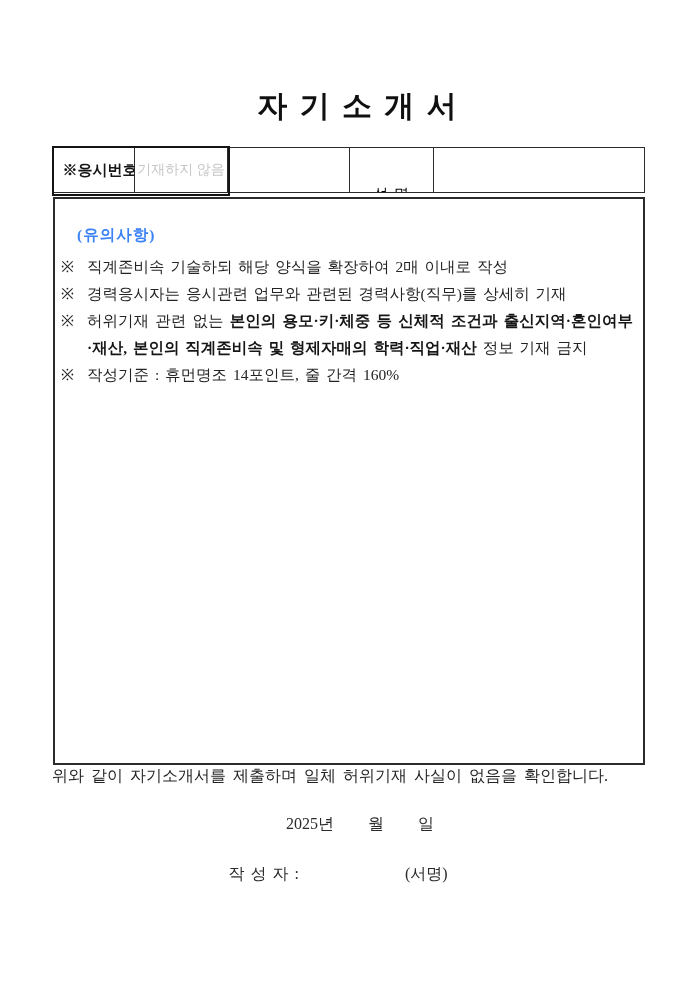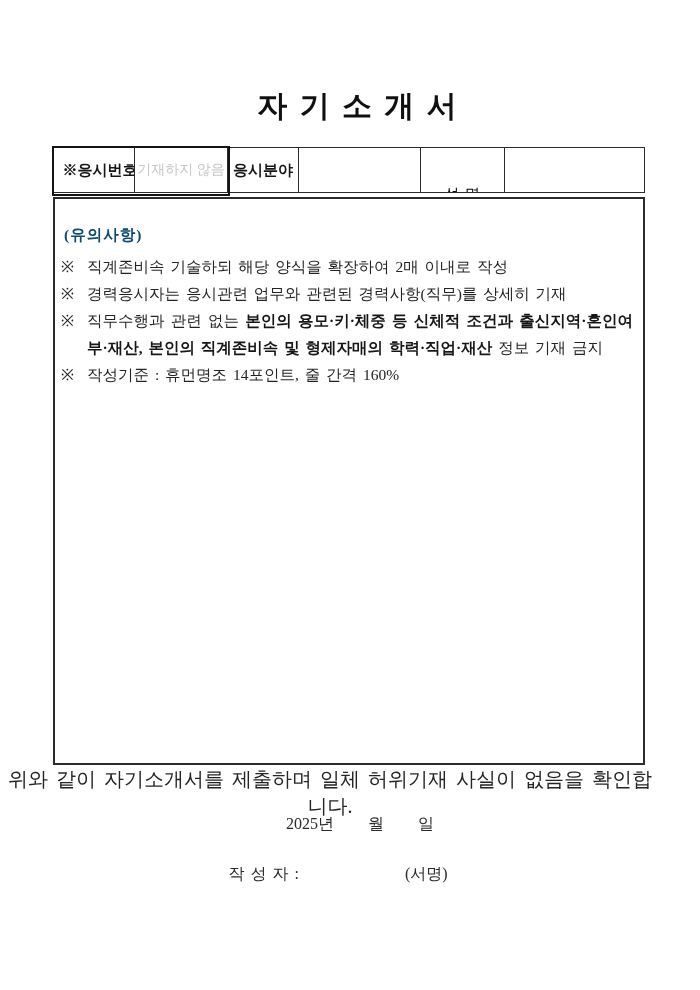--- a/index.html
+++ b/index.html
@@ -58,34 +58,34 @@
   .notice-box {
     position:absolute; top:197px; left:53px;
     width:592px; height:568px;
     box-sizing:border-box;
     border:2px solid #2b2b2b;
     padding:22px 10px 0 0;
     font-size:15.5px; line-height:27px;
     color:#242424;
   }
   .n-heading {
-    font-weight:bold; margin-left:9px; margin-bottom:5px;
-    letter-spacing:1px; color:#0c4a6e;
+    font-weight:bold; margin-left:22px; margin-bottom:5px;
+    letter-spacing:1px; color:#3b82f6;
   }
   .n-item {
     position:relative; padding-left:32px;
     text-align:justify; word-spacing:2px;
   }
   .n-marker { position:absolute; left:6px; top:0; }
   .n-bold { font-weight:bold; color:#161616; }
 
   
   .confirmation {
     position:absolute; top:766px; left:0; width:660px;
-    text-align:center; font-size:20px; word-spacing:3px;
+    text-align:center; font-size:16px; word-spacing:3px;
     color:#242424;
   }
   .date-row {
     position:absolute; top:814px; left:0; width:700px;
     display:flex; justify-content:center; gap:34px;
     font-size:16px; color:#2a2a2a;
     transform:translateX(10px);
   }
   .writer-row {
     position:absolute; top:864px; left:0; width:700px;
@@ -102,23 +102,20 @@
 
   <div class="doc-title">자 기 소 개 서</div>
 
   <div class="htable">
     <div class="hcell c1 first">
       <span class="bold-label">※응시번호</span>
     </div>
     <div class="hcell c2">
       <span class="muted-value">기재하지 않음</span>
     </div>
-    <div class="hcell c3">
-      <span class="bold-label">응시분야</span>
-    </div>
     <div class="hcell c4"></div>
     <div class="hcell c5">
       <span class="name-label">성 명</span>
     </div>
     <div class="hcell c6"></div>
     <div class="thick-outline"></div>
   </div>
 
   <div class="notice-box">
     <div class="n-heading">(유의사항)</div>
@@ -128,21 +125,21 @@
       <span>직계존비속 기술하되 해당 양식을 확장하여 2매 이내로 작성</span>
     </div>
 
     <div class="n-item">
       <span class="n-marker">※</span>
       <span>경력응시자는 응시관련 업무와 관련된 경력사항(직무)를 상세히 기재</span>
     </div>
 
     <div class="n-item">
       <span class="n-marker">※</span>
-      <span>직무수행과 관련 없는</span>
+      <span>허위기재 관련 없는</span>
       <span class="n-bold">본인의 용모·키·체중 등 신체적 조건과 출신지역·혼인여부·재산, 본인의 직계존비속 및 형제자매의 학력·직업·재산</span>
       <span>정보 기재 금지</span>
     </div>
 
     <div class="n-item">
       <span class="n-marker">※</span>
       <span>작성기준 : 휴먼명조 14포인트, 줄 간격 160%</span>
     </div>
   </div>
 

